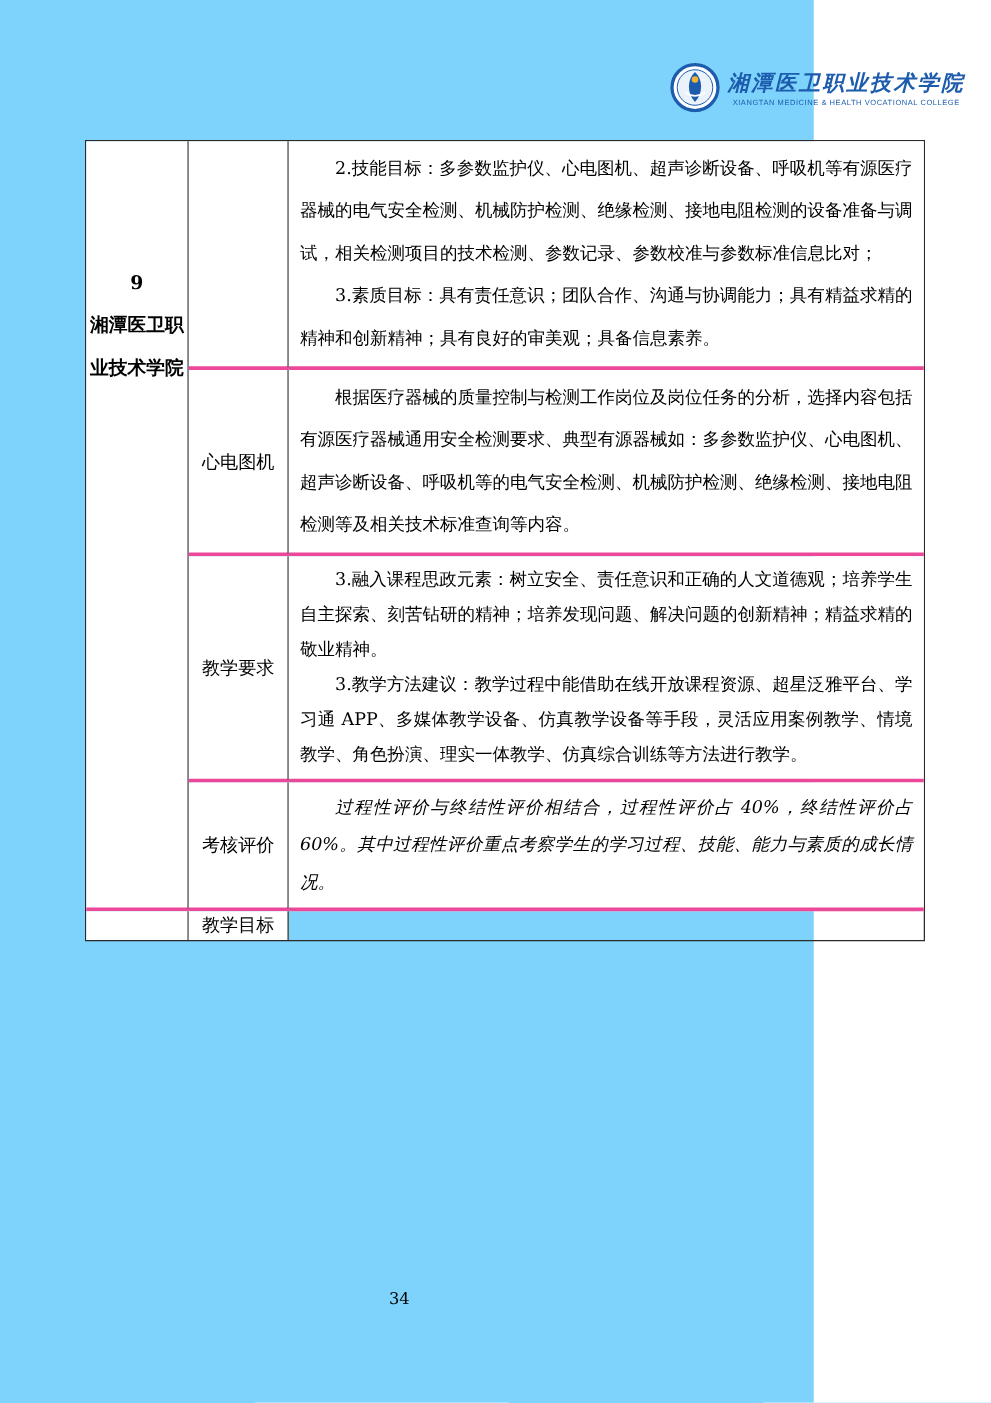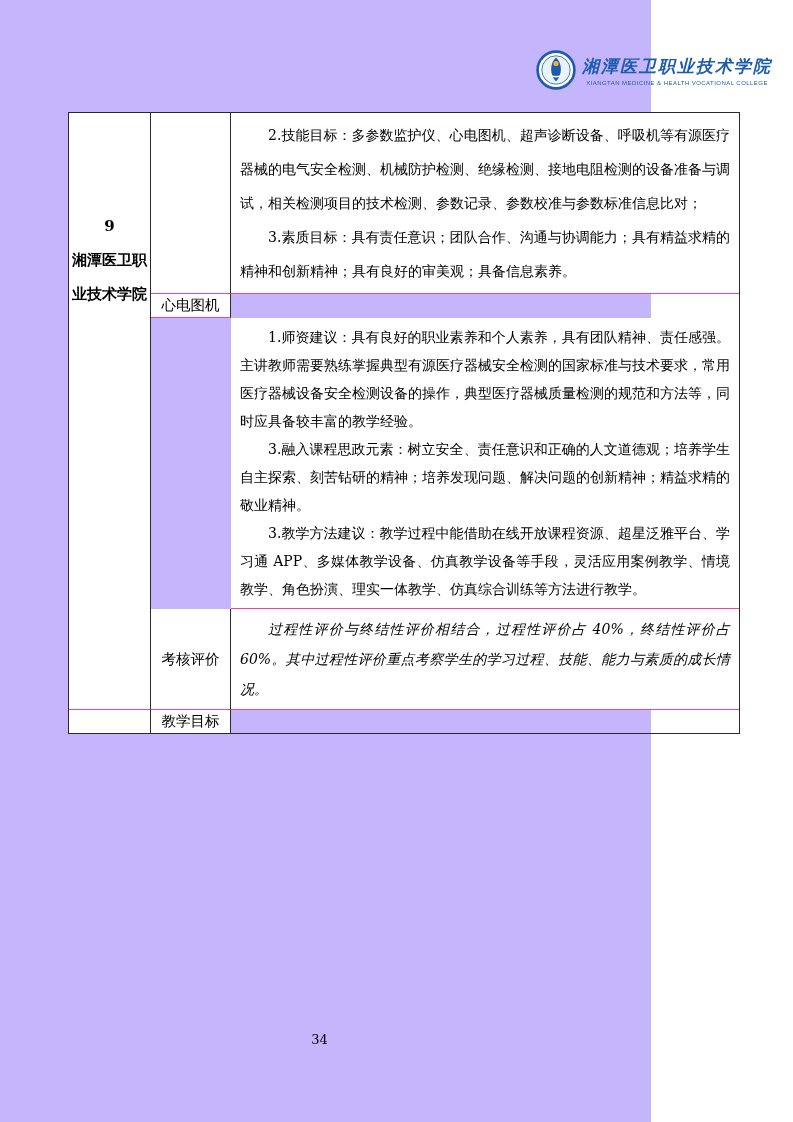--- a/index.html
+++ b/index.html
@@ -4,21 +4,21 @@
 <style>
   * { margin: 0; padding: 0; box-sizing: border-box; }
   html, body { background: #ffffff; }
   body {
     width: 793px; height: 1122px;
     position: relative;
     font-family: "DejaVu Serif", "Liberation Serif", serif;
     color: #000;
     overflow: hidden;
   }
-  .page { position: relative; width: 651px; height: 1122px; background: #c4b5fd; }
+  .page { position: relative; width: 651px; height: 1122px; background: #7dd3fc; }
 
   
   .header-logo { position: absolute; top: 50px; left: 536px; display: flex; align-items: center; gap: 6px; }
   .emblem { width: 40px; height: 40px; flex: 0 0 auto; }
   .logo-text { display: flex; flex-direction: column; align-items: center; }
   .logo-cn {
     font-size: 17px; font-weight: bold; font-style: italic;
     color: #1d5cad; letter-spacing: 2px; white-space: nowrap;
   }
   .logo-en {
@@ -27,21 +27,21 @@
   }
 
   
   .doc-table {
     position: absolute; top: 112px; left: 68px; width: 672px;
     display: grid;
     grid-template-columns: 82px 80px 1fr;
     border: 1px solid #2a2a2a;
     font-size: 14px;
   }
-  .cell { border-right: 1px solid #2a2a2a; border-bottom: 1px solid #ec4899; background: #fff; }
+  .cell { border-right: 1px solid #2a2a2a; border-bottom: 3px solid #ec4899; background: #fff; }
   .c3 { border-right: none; }
   .r5 { border-bottom: none; }
 
   .course-cell {
     grid-column: 1; grid-row: 1 / 5;
     text-align: center; font-weight: bold;
     padding: 96px 3px 0 3px;
     font-size: 15px; line-height: 34px;
   }
   .course-num { margin-bottom: 0; }
@@ -97,23 +97,26 @@
       <div class="course-name">湘潭医卫职业技术学院</div>
     </div>
 
     <div class="cell label-cell c2 r1"></div>
     <div class="cell content-cell c3 r1 lh34">
       <p>2.技能目标：多参数监护仪、心电图机、超声诊断设备、呼吸机等有源医疗器械的电气安全检测、机械防护检测、绝缘检测、接地电阻检测的设备准备与调试，相关检测项目的技术检测、参数记录、参数校准与参数标准信息比对；</p>
       <p>3.素质目标：具有责任意识；团队合作、沟通与协调能力；具有精益求精的精神和创新精神；具有良好的审美观；具备信息素养。</p>
     </div>
 
     <div class="cell label-cell c2 r2">心电图机</div>
+    <div class="cell content-cell c3 r2 lh34">
+      <p>根据医疗器械的质量控制与检测工作岗位及岗位任务的分析，选择内容包括有源医疗器械通用安全检测要求、典型有源器械如：多参数监护仪、心电图机、超声诊断设备、呼吸机等的电气安全检测、机械防护检测、绝缘检测、接地电阻检测等及相关技术标准查询等内容。</p>
+    </div>
 
+    <div class="cell label-cell c2 r3">教学要求</div>
     <div class="cell content-cell c3 r3 lh28">
-      <p>1.师资建议：具有良好的职业素养和个人素养，具有团队精神、责任感强。主讲教师需要熟练掌握典型有源医疗器械安全检测的国家标准与技术要求，常用医疗器械设备安全检测设备的操作，典型医疗器械质量检测的规范和方法等，同时应具备较丰富的教学经验。</p>
       <p>3.融入课程思政元素：树立安全、责任意识和正确的人文道德观；培养学生自主探索、刻苦钻研的精神；培养发现问题、解决问题的创新精神；精益求精的敬业精神。</p>
       <p>3.教学方法建议：教学过程中能借助在线开放课程资源、超星泛雅平台、学习通 APP、多媒体教学设备、仿真教学设备等手段，灵活应用案例教学、情境教学、角色扮演、理实一体教学、仿真综合训练等方法进行教学。</p>
     </div>
 
     <div class="cell label-cell c2 r4">考核评价</div>
     <div class="cell content-cell c3 r4 lh30">
       <p>过程性评价与终结性评价相结合，过程性评价占 40%，终结性评价占 60%。其中过程性评价重点考察学生的学习过程、技能、能力与素质的成长情况。</p>
     </div>
 
     <div class="cell r5c1 r5"></div>

